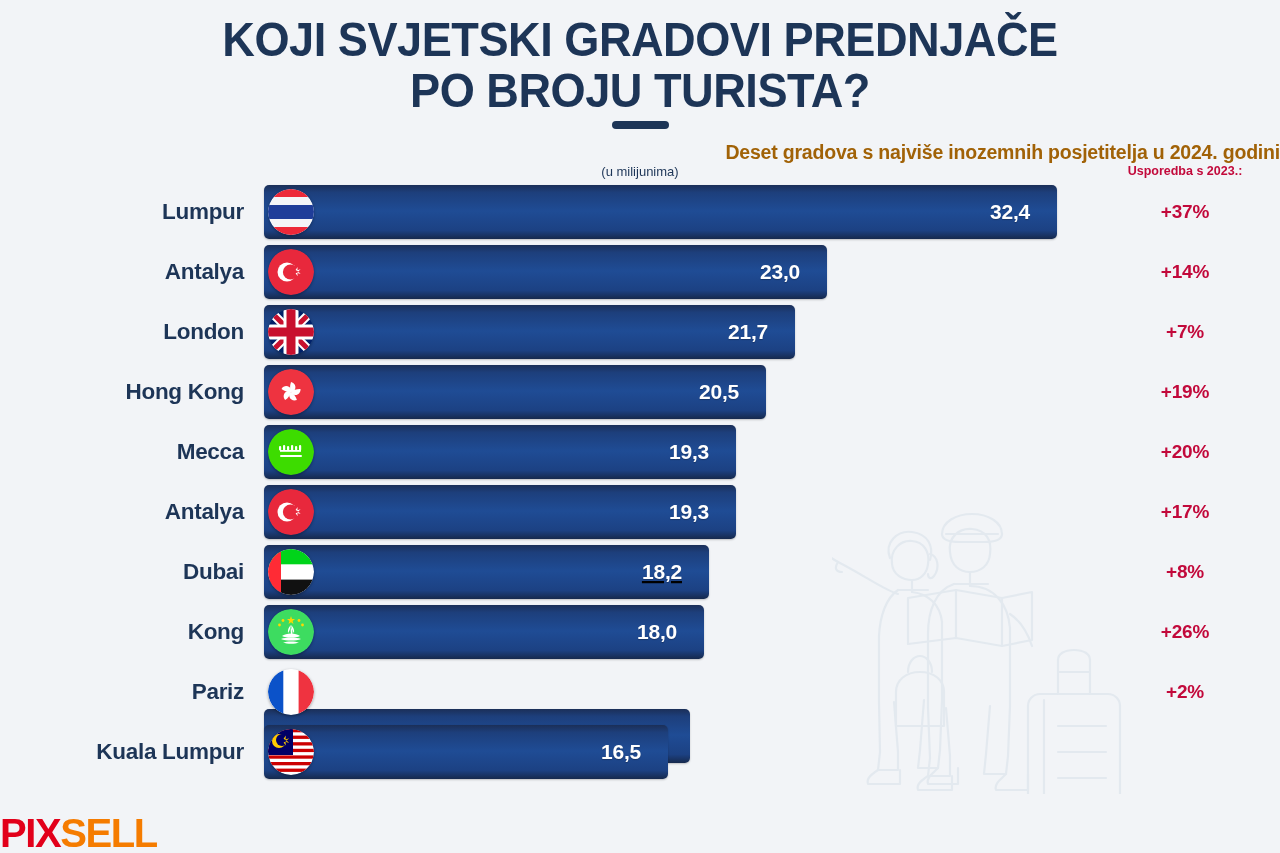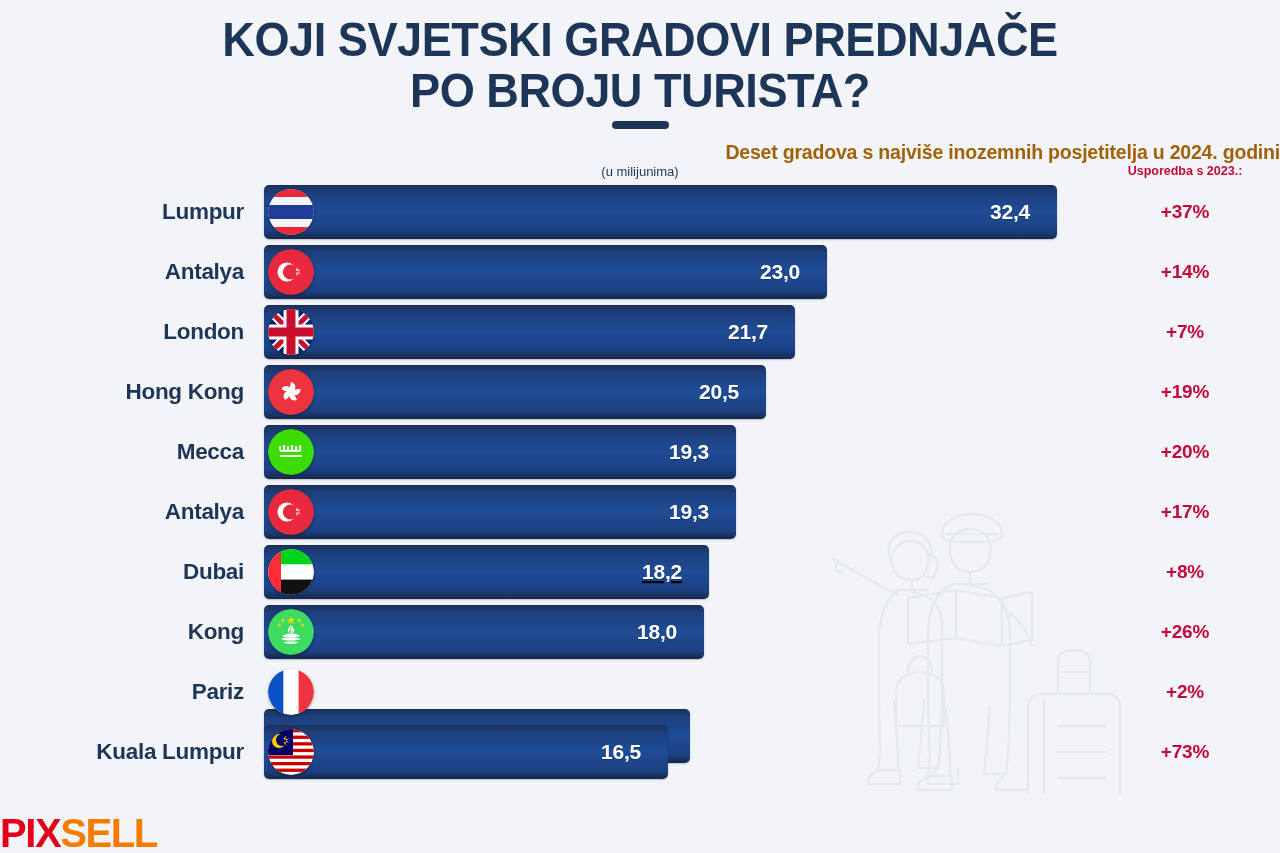--- a/index.html
+++ b/index.html
@@ -400,21 +400,20 @@
                 <rect y="33" width="46" height="3.3"></rect>
       <rect y="39.6" width="46" height="3.3"></rect>
               </g>
     <rect x="0" y="0" width="25" height="26" fill="#010066"></rect>
     <circle cx="11" cy="12" r="7" fill="#ffcc00"></circle>
               <circle cx="14" cy="11" r="6" fill="#010066"></circle>
     <polygon fill="#ffcc00" points="19,12 15.6,13.5 17.8,16.6 17.5,12.8 21.2,14 18.6,11.6 21.2,9.2 17.5,10.4 17.8,6.6 15.6,9.7"></polygon>
             </g>
           </svg>
         </div>
-        <div class="cmp">+73%</div>
       </div>
     </div>
 
   <div class="logo">
     <span class="pix">PIX</span><span class="sell">SELL</span>
   </div>
 
 </div>
 
 </body></html>

